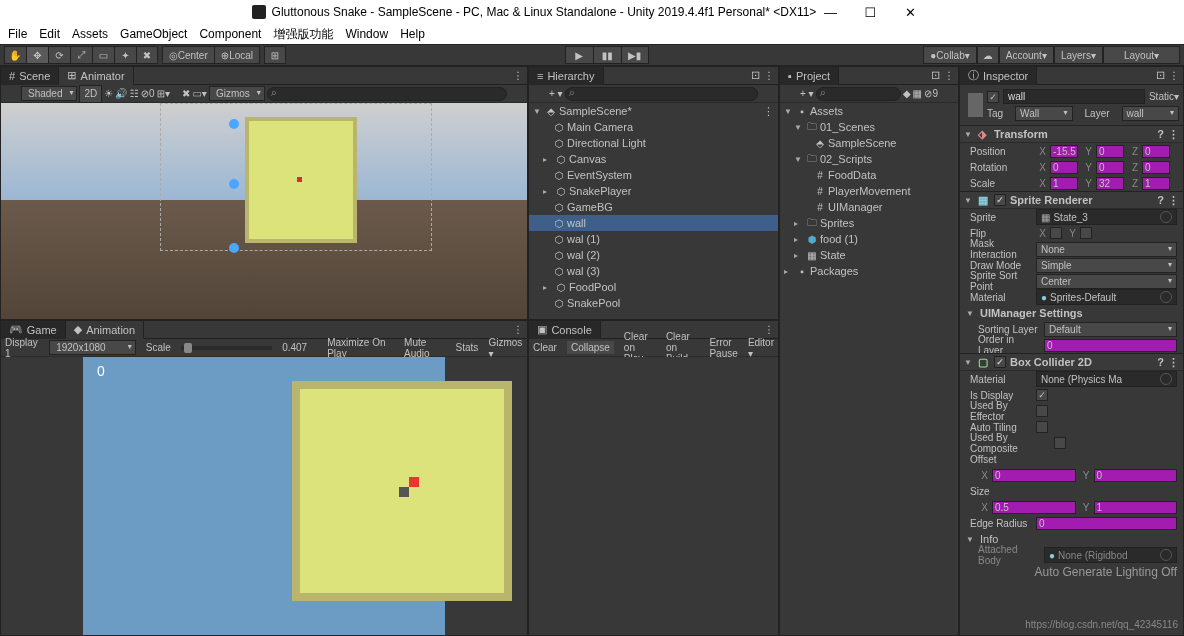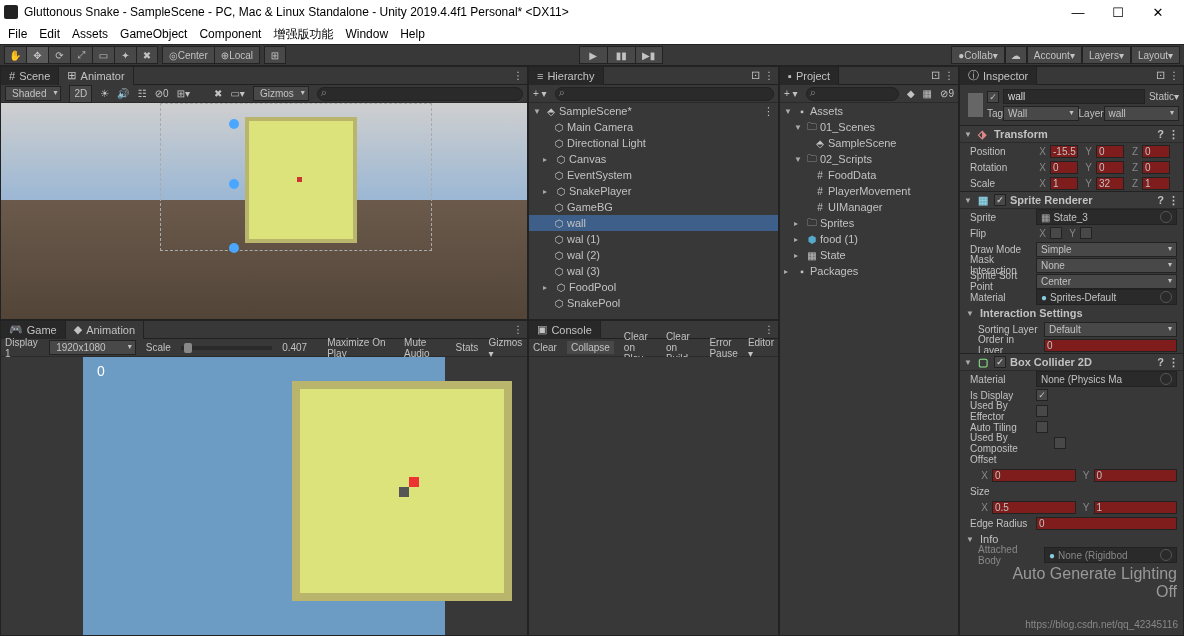--- a/index.html
+++ b/index.html
@@ -1,38 +1,38 @@
 <!DOCTYPE html>
 <html><head>
 <meta charset="utf-8">
 <style>
 * { margin:0; padding:0; box-sizing:border-box; font-family:Arial,sans-serif; }
 body { width:1184px; height:636px; background:#383838; color:#c2c2c2; font-size:11px; overflow:hidden; }
-.titlebar { height:24px; background:#fff; color:#000; display:flex; align-items:center; justify-content:space-between; padding:0 4px; }
+.titlebar { height:24px; background:#fff; color:#000; display:flex; align-items:center; justify-content:center; padding:0 4px; }
 .titlebar-left { display:flex; align-items:center; gap:6px; }
 .unity-logo { width:14px; height:14px; background:#222; border-radius:2px; }
 .title-text { font-size:12px; }
 .win-controls { display:flex; gap:12px; padding-right:8px; }
 .win-btn { width:28px; text-align:center; font-size:13px; cursor:pointer; }
 .menubar { height:20px; background:#fff; color:#000; display:flex; align-items:center; gap:12px; padding-left:8px; font-size:12px; }
 .menubar span { cursor:pointer; }
 .toolbar { height:22px; background:#383838; border-top:1px solid #222; border-bottom:1px solid #222; display:flex; align-items:center; }
 .tool-btn { height:18px; min-width:22px; background:#484848; border:1px solid #222; display:flex; align-items:center; justify-content:center; font-size:10px; cursor:pointer; }
 .tool-btn.active { background:#5a5a5a; }
 .tool-group { display:flex; margin-left:4px; }
 .tool-group .tool-btn { border-right-width:0; }
 .tool-group .tool-btn:last-child { border-right-width:1px; }
 .tool-spacer { flex:1; }
 .main { display:grid; grid-template-columns:528px 251px 180px 225px; height:570px; }
 .panel { background:#383838; border:1px solid #222; display:flex; flex-direction:column; }
 .panel-header { height:18px; background:#383838; border-bottom:1px solid #202020; display:flex; align-items:center; }
 .tab { height:18px; padding:0 8px; background:#282828; border-right:1px solid #222; display:flex; align-items:center; gap:4px; font-size:11px; cursor:pointer; }
 .tab.inactive { background:#383838; }
 .hdr-icons { margin-left:auto; display:flex; gap:4px; padding-right:4px; font-size:10px;}
-.toolbar-row { height:18px; background:#383838; border-bottom:1px solid #2a2a2a; display:flex; align-items:center; gap:8px; padding:0 4px; font-size:10px;text-align:center;}
+.toolbar-row { height:18px; background:#383838; border-bottom:1px solid #2a2a2a; display:flex; align-items:center; gap:2px; padding:0 20px; font-size:10px;text-align:center;}
 .dd { background:#484848; border:1px solid #222; padding:1px 14px 1px 6px; font-size:10px; position:relative; cursor:pointer; }
 .dd::after { content:"▾"; position:absolute; right:3px; font-size:8px;}
 .search { flex:1; background:#2a2a2a; border:1px solid #222; border-radius:8px; height:14px; padding-left:14px; font-size:10px; color:#888;}
 .search-ico { position:relative; }
 .search-ico::before { content:"⌕"; position:absolute; left:4px; top:-1px; font-size:11px; color:#888;}
 .scene-view { flex:1; position:relative; background:linear-gradient(#cfcfcf 0%, #9bb7d4 45%, #6b5a4c 45%, #524538 100%); }
 .scene-greenrect { position:absolute; left:244px; top:14px; width:112px; height:126px; background:#dce37a; border:4px solid #b9b56c;}
 .scene-dot { position:absolute; background:#c33; width:5px; height:5px;}
 .scene-handle { position:absolute; width:10px; height:10px; border:2px solid #4aa6ff; border-radius:50%; background:#4aa6ff;}
 .scene-frame { position:absolute; border:1px dashed #aaa; left:159px; top:0; width:272px; height:148px;}
@@ -53,29 +53,29 @@
 .console-view { flex:1; background:#383838;}
 .inspector { font-size:11px; }
 .cube-ico { width:24px; height:24px; background:#666; margin-left:4px;}
 .checkbox { width:12px; height:12px; background:#484848; border:1px solid #222; display:inline-flex; align-items:center; justify-content:center; font-size:9px; cursor:pointer;}
 .text-field { background:#2a2a2a; border:1px solid #222; padding:1px 4px; font-size:10px; color:#ddd;}
 .insp-row { display:flex; align-items:center; height:16px; padding:0 6px 0 10px; gap:4px;}
 .insp-label { width:62px; font-size:10px;}
 .comp-header { height:18px; background:#3a3a3a; border-top:1px solid #222; border-bottom:1px solid #2a2a2a; display:flex; align-items:center; padding:0 4px; gap:4px; font-weight:bold; font-size:11px;}
 .comp-icon { width:12px; height:12px; }
 .xyz-lbl { font-size:10px; color:#888; width:10px; text-align:right;}
-.xyz-val { width:28px; background:#7f1d1d; border:1px solid #222; padding:0 2px; font-size:10px;}
+.xyz-val { width:28px; background:#a21caf; border:1px solid #222; padding:0 2px; font-size:10px;}
 .obj-field { flex:1; background:#2a2a2a; border:1px solid #222; padding:1px 4px; font-size:10px; display:flex; align-items:center; gap:3px;}
 .obj-target { width:12px; height:12px; border:1px solid #555; border-radius:50%; margin-left:auto;}
 .color-swatch { flex:1; height:14px; background:#c8c860; border:1px solid #222;}
 .dd-full { flex:1; background:#484848; border:1px solid #222; padding:1px 4px; font-size:10px; position:relative;}
 .dd-full::after { content:"▾"; position:absolute; right:4px; font-size:8px;}
 .left-col { display:flex; flex-direction:column;}
 .watermark { position:absolute; right:6px; bottom:6px; font-size:10px; color:#888;}
-.auto-gen { font-size:16px; color:#999;margin-left:36px;}
+.auto-gen { font-size:12px; color:#999;margin-left:36px;}
 </style>
 </head>
 <body>
 
 <div class="titlebar">
   <div class="titlebar-left">
     <div class="unity-logo"></div>
     <span class="title-text">Gluttonous Snake - SampleScene - PC, Mac &amp; Linux Standalone - Unity 2019.4.4f1 Personal* &lt;DX11&gt;</span>
   </div>
   <div class="win-controls">
@@ -115,21 +115,21 @@
   <div class="tool-group">
     <div class="tool-btn" style="width:28px;">▶</div>
     <div class="tool-btn" style="width:28px;">▮▮</div>
     <div class="tool-btn" style="width:28px;">▶▮</div>
   </div>
   <div class="tool-spacer"></div>
   <div class="tool-btn" style="padding:0 6px;">● <span>Collab</span> ▾</div>
   <div class="tool-btn">☁</div>
   <div class="tool-btn" style="padding:0 6px;"><span>Account</span> ▾</div>
   <div class="tool-btn" style="padding:0 6px;"><span>Layers</span> ▾</div>
-  <div class="tool-btn" style="padding:0 6px;margin-right:4px;"><span>Layout</span> ▾</div>
+  <div class="tool-btn" style="padding:0 20px;margin-right:4px;"><span>Layout</span> ▾</div>
 </div>
 
 <div class="main">
 
   <div class="left-col">
 
     <div class="panel" style="height:254px;">
       <div class="panel-header">
         <div class="tab">
             <span>#</span>
@@ -393,21 +393,21 @@
         </div>
     </div>
     <div style="display:flex;align-items:center;padding:4px;gap:4px;">
       <div class="cube-ico"></div>
       <div style="flex:1;">
         <div style="display:flex;align-items:center;gap:4px;">
           <span class="checkbox">✓</span>
           <input class="text-field" style="flex: 1 1 0%;" value="wall">
           <span style="font-size:10px;"><span>Static</span>▾</span>
         </div>
-        <div style="display:flex;align-items:center;gap:0;margin-top:2px;font-size:10px;justify-content:center;">
+        <div style="display:flex;align-items:center;gap:12px;margin-top:2px;font-size:10px;justify-content:center;">
           <span>Tag</span>
           <div class="dd-full" style="flex:1;">Wall</div>
           <span>Layer</span>
           <div class="dd-full" style="flex:1;">wall</div>
         </div>
       </div>
     </div>
 
     <div class="comp-header">
       <span class="caret">▼</span>
@@ -461,42 +461,42 @@
         </div>
       </div>
     <div class="insp-row">
         <span class="insp-label">Flip</span>
         <span class="xyz-lbl">X</span>
         <span class="checkbox"></span>
         <span class="xyz-lbl">Y</span>
         <span class="checkbox"></span>
       </div>
     <div class="insp-row">
+        <span class="insp-label">Mask Interaction</span>
+        <div class="dd-full">None</div>
+      </div>
+    <div class="insp-row">
         <span class="insp-label">Draw Mode</span>
         <div class="dd-full">Simple</div>
-      </div>
-    <div class="insp-row">
-        <span class="insp-label">Mask Interaction</span>
-        <div class="dd-full">None</div>
       </div>
     <div class="insp-row">
         <span class="insp-label">Sprite Sort Point</span>
         <div class="dd-full">Center</div>
       </div>
     <div class="insp-row">
         <span class="insp-label">Material</span>
         <div class="obj-field">
           <span style="color:#8cd;">●</span>
           <span>Sprites-Default</span>
           <span class="obj-target"></span>
         </div>
       </div>
     <div class="insp-row" style="padding-left:6px;">
         <span class="caret">▼</span>
-        <b>Interaction Settings</b>
+        <b>UIManager Settings</b>
       </div>
     <div class="insp-row" style="padding-left:18px;">
         <span class="insp-label">Sorting Layer</span>
         <div class="dd-full">Default</div>
       </div>
     <div class="insp-row" style="padding-left:18px;">
         <span class="insp-label">Order in Layer</span>
         <span class="xyz-val" style="flex:1;">0</span>
       </div>
 

